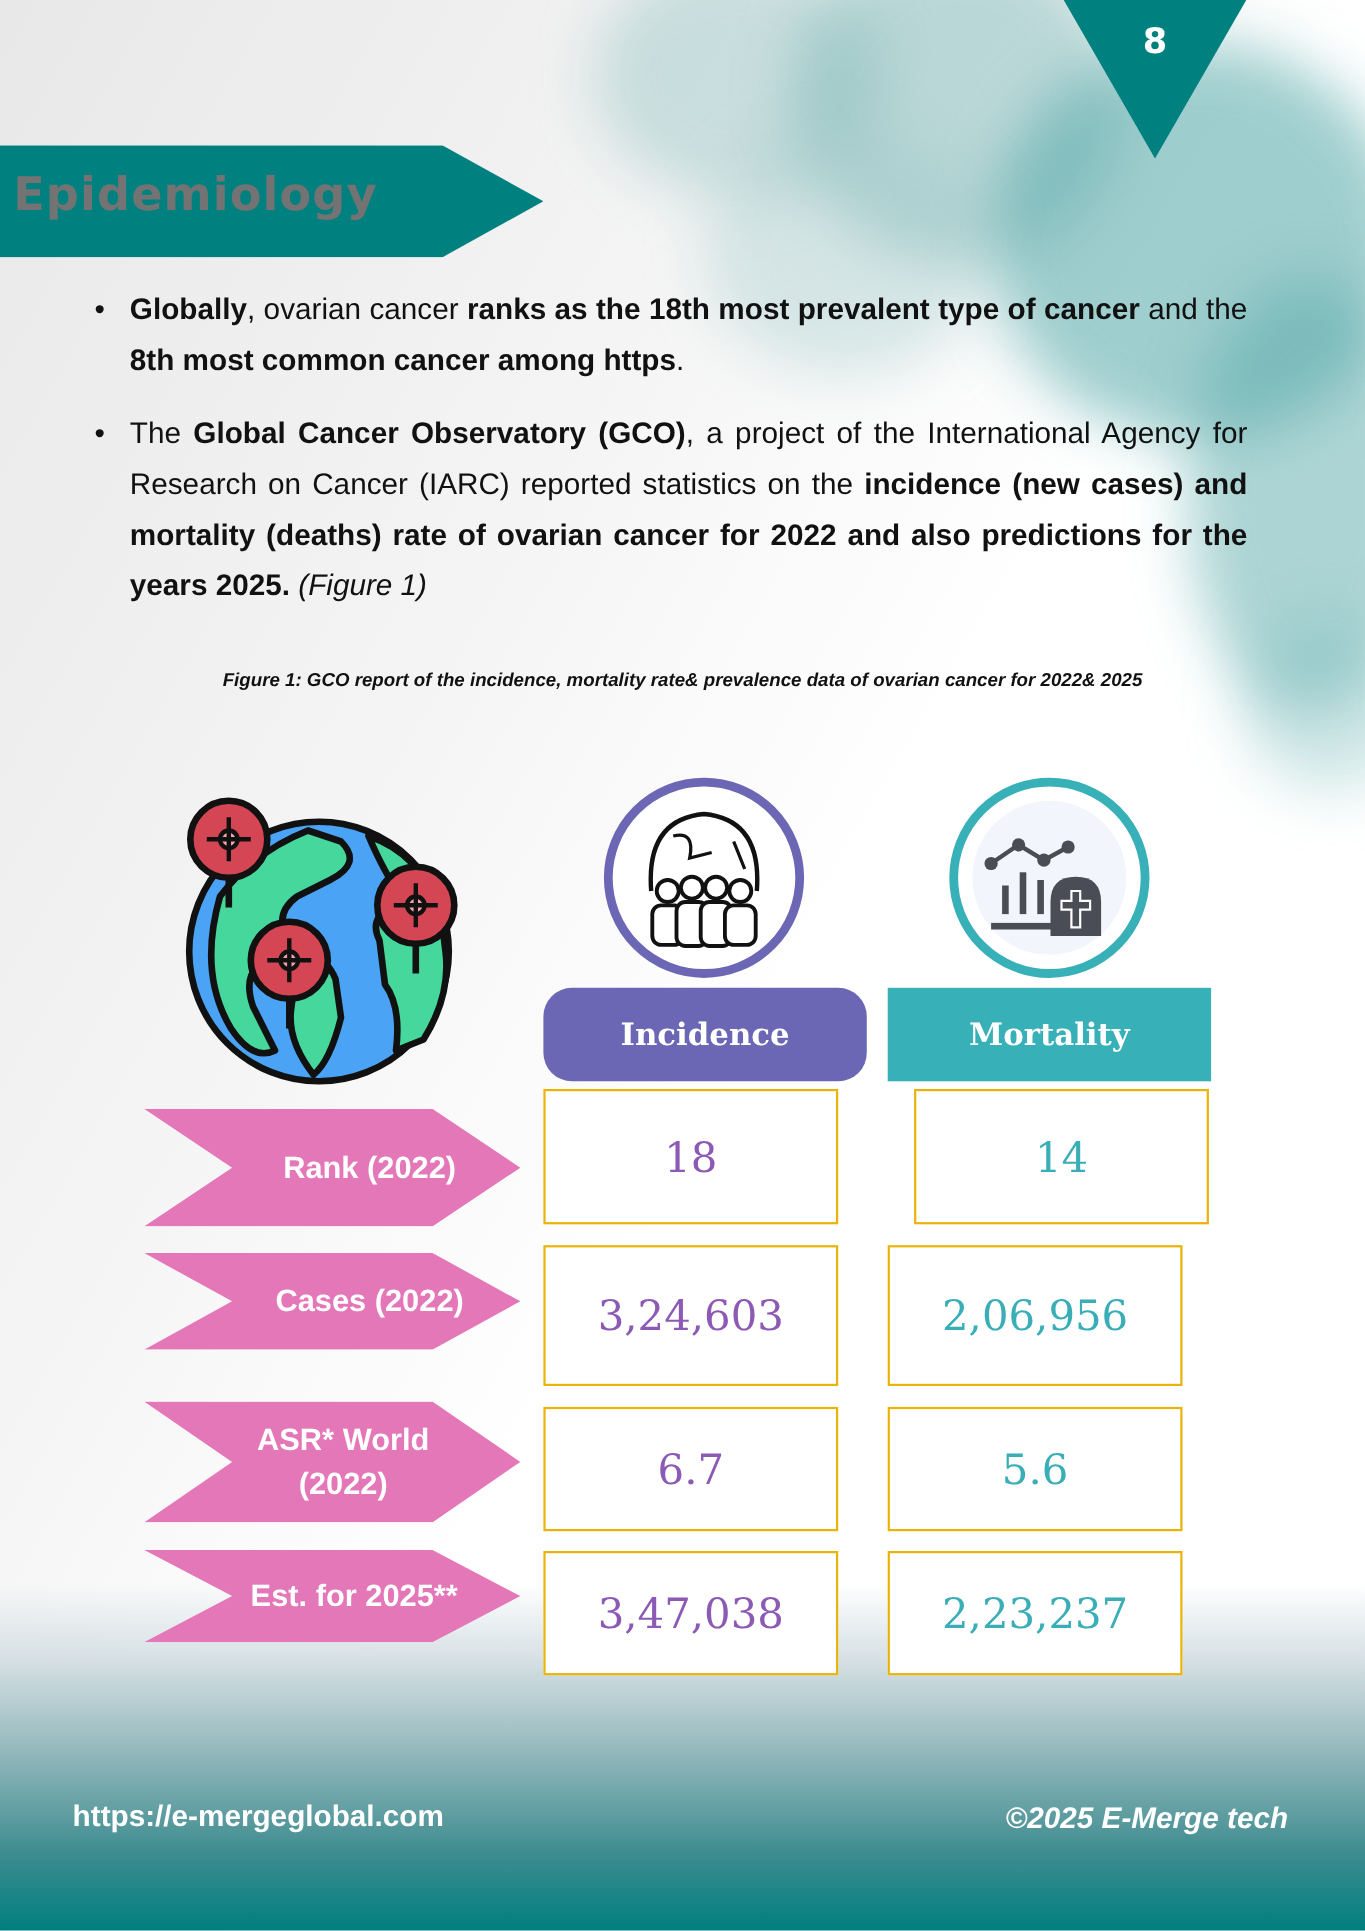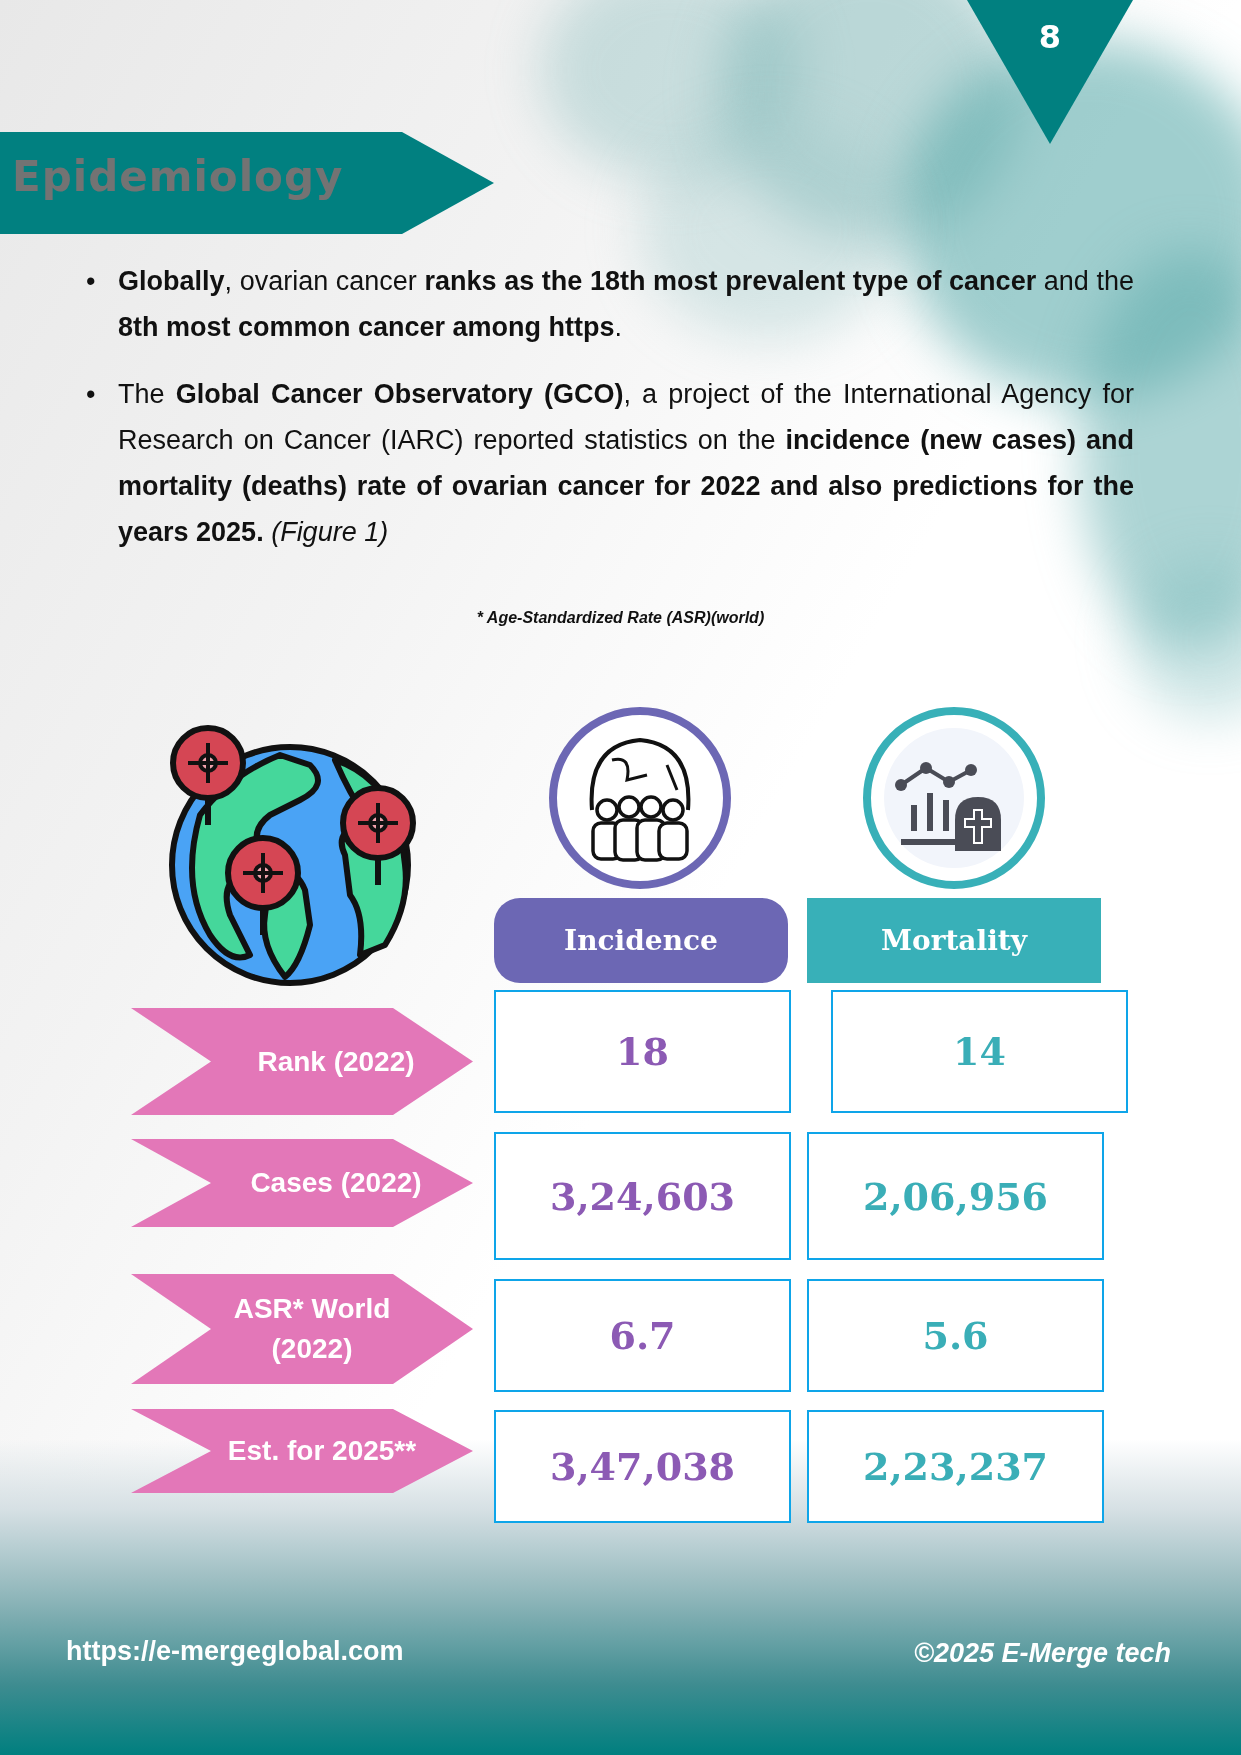--- a/index.html
+++ b/index.html
@@ -39,23 +39,23 @@
   .globe-icon { position:absolute; left:160px; top:715px; width:270px; height:280px; }
   .col-circle { position:absolute; top:707px; width:182px; height:182px; border-radius:50%;
     box-sizing:border-box; background:#fff; }
   .col-header { position:absolute; top:898px; height:85px; width:294px; color:#fff;
     font-family:"DejaVu Serif", serif; font-weight:bold; font-size:28px;
     display:flex; align-items:center; justify-content:center; }
   .row-label { position:absolute; left:131px; width:342px; background:#e377b8;
     clip-path:polygon(0 0,262px 0,342px 50%,262px 100%,0 100%,80px 50%);
     color:#fff; font-weight:bold; font-size:28px; line-height:40px; text-align:center;
     display:flex; align-items:center; justify-content:center; box-sizing:border-box; padding-left:68px; }
-  .cell { position:absolute; width:297px; background:#fff; border:2px solid #0ea5e9;
+  .cell { position:absolute; width:268px; background:#fff; border:2px solid #eab308;
     box-sizing:border-box; display:flex; align-items:center; justify-content:center;
-    font-family:"DejaVu Serif", serif; font-weight:bold; font-size:38px; }
+    font-family:"DejaVu Serif", serif; font-weight:normal; font-size:38px; }
   .inc { color:#8c5ab4; }
   .mor { color:#3aaeb7; }
   .footer-url { position:absolute; left:66px; top:1636px; color:#fff; font-weight:bold; font-size:27px; }
   .footer-copy { position:absolute; right:70px; top:1638px; color:#fff; font-weight:bold; font-style:italic; font-size:27px; }
 </style>
 </head>
 <body>
 
 <div>
   <div class="cloud" style="left:540px;top:-40px;width:260px;height:220px;background:rgba(120,180,180,0.35);"></div>
@@ -75,21 +75,21 @@
 <div class="bullets">
   <div class="bullet">
     <span class="b">Globally</span><span>, ovarian cancer </span><span class="b">ranks as the 18th most prevalent type of cancer</span><span> and the </span><span class="b">8th most common cancer among https</span><span>.</span>
   </div>
   <div class="bullet">
     <span>The </span><span class="b">Global Cancer Observatory (GCO)</span><span>, a project of the International Agency for Research on Cancer (IARC) reported statistics on the </span><span class="b">incidence (new cases) and mortality (deaths) rate of ovarian cancer for 2022 and also predictions for the years 2025.</span><span class="i"> (Figure 1)</span>
   </div>
 </div>
 
 <div class="caption">
-  <div style="font-size:16px;line-height:24px;">* Age-Standardized Rate (ASR)(world)</div>
+  <div>Figure 1: GCO report of the incidence, mortality rate&amp; prevalence data of ovarian cancer for 2022&amp; 2025</div>
 </div>
 
 <svg class="globe-icon" viewBox="0 0 270 280">
   <circle cx="130" cy="150" r="118" fill="#4aa3f5" stroke="#111" stroke-width="6"></circle>
   <path d="M40 100 Q70 60 120 40 L150 50 Q170 70 140 85 L110 100 Q90 115 100 135 L80 160 Q60 170 70 200 L90 240 Q70 250 50 220 Q20 170 40 100 Z" fill="#45d79b" stroke="#111" stroke-width="6" stroke-linejoin="round"></path>
   <path d="M175 45 Q220 60 240 110 L245 150 Q250 190 225 230 L200 240 Q205 200 190 180 L185 140 Q175 120 195 110 L205 100 Q190 80 175 45 Z" fill="#45d79b" stroke="#111" stroke-width="6" stroke-linejoin="round"></path>
   <path d="M110 160 Q135 150 145 175 L150 210 Q140 250 125 262 Q100 230 105 200 Z" fill="#45d79b" stroke="#111" stroke-width="6" stroke-linejoin="round"></path>
   <g>
     <line x1="48" y1="80" x2="48" y2="110" stroke="#111" stroke-width="6"></line>
     <circle cx="48" cy="48" r="35" fill="#d54654" stroke="#111" stroke-width="6"></circle>

